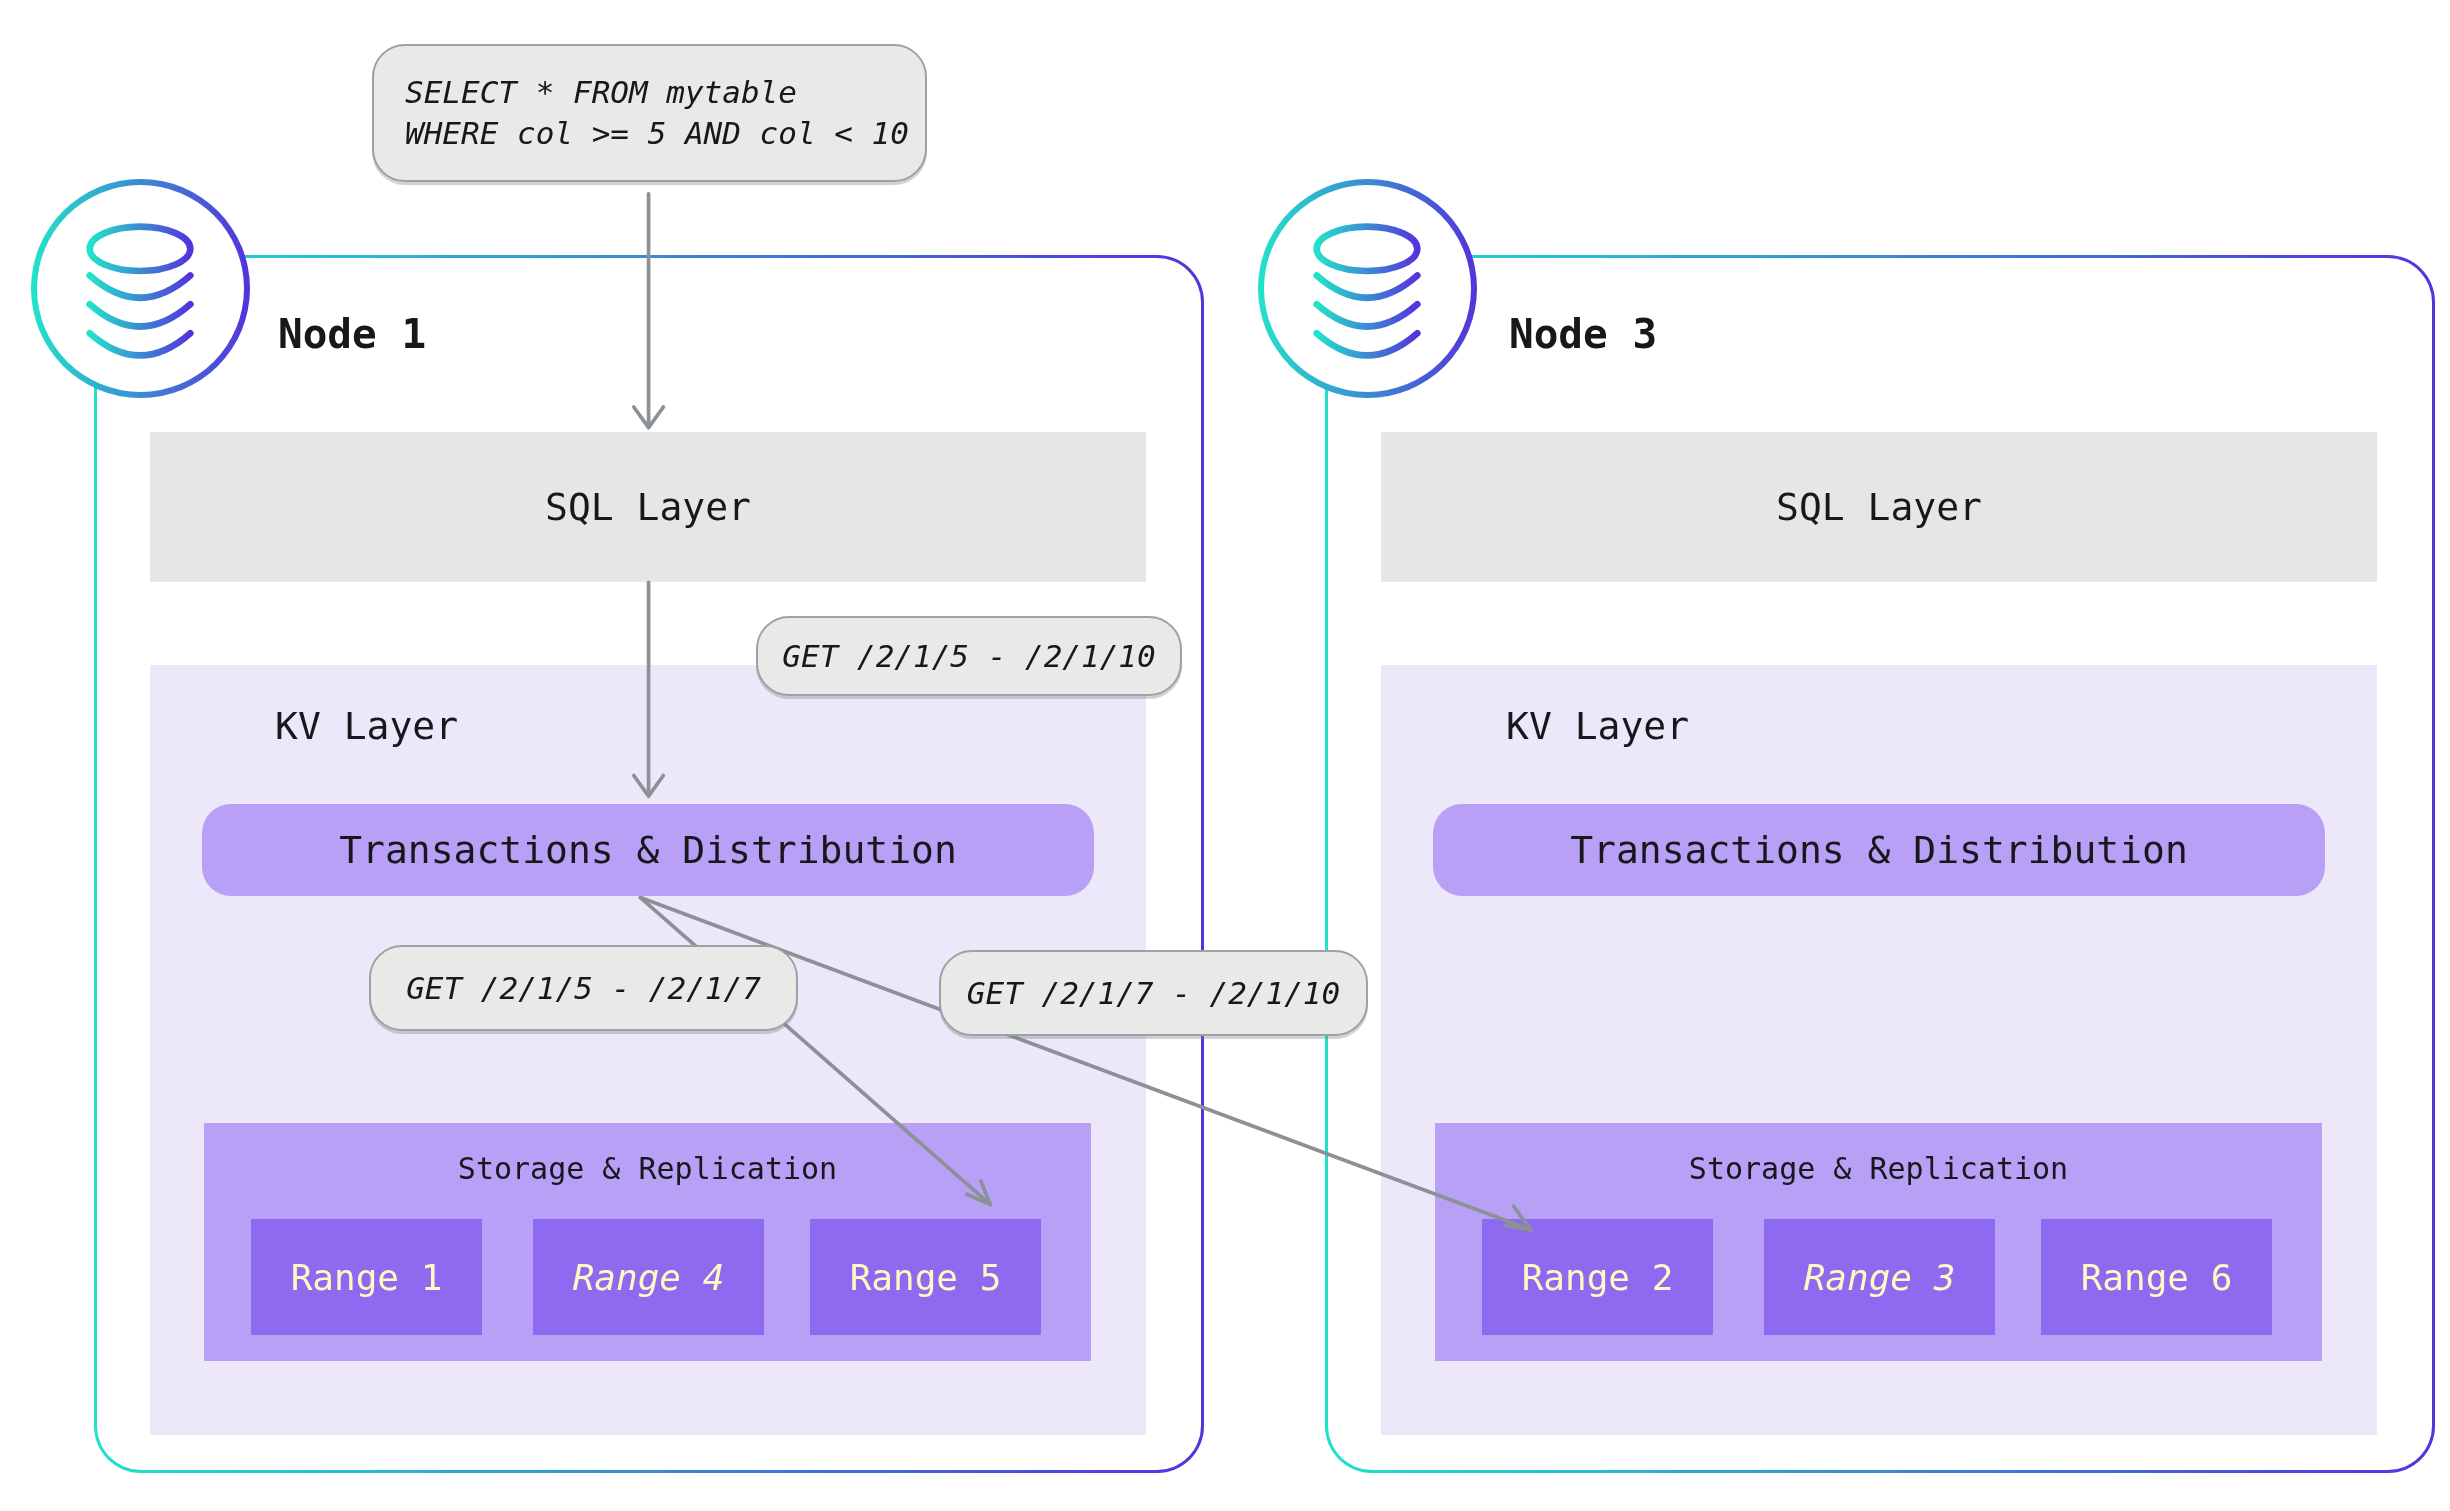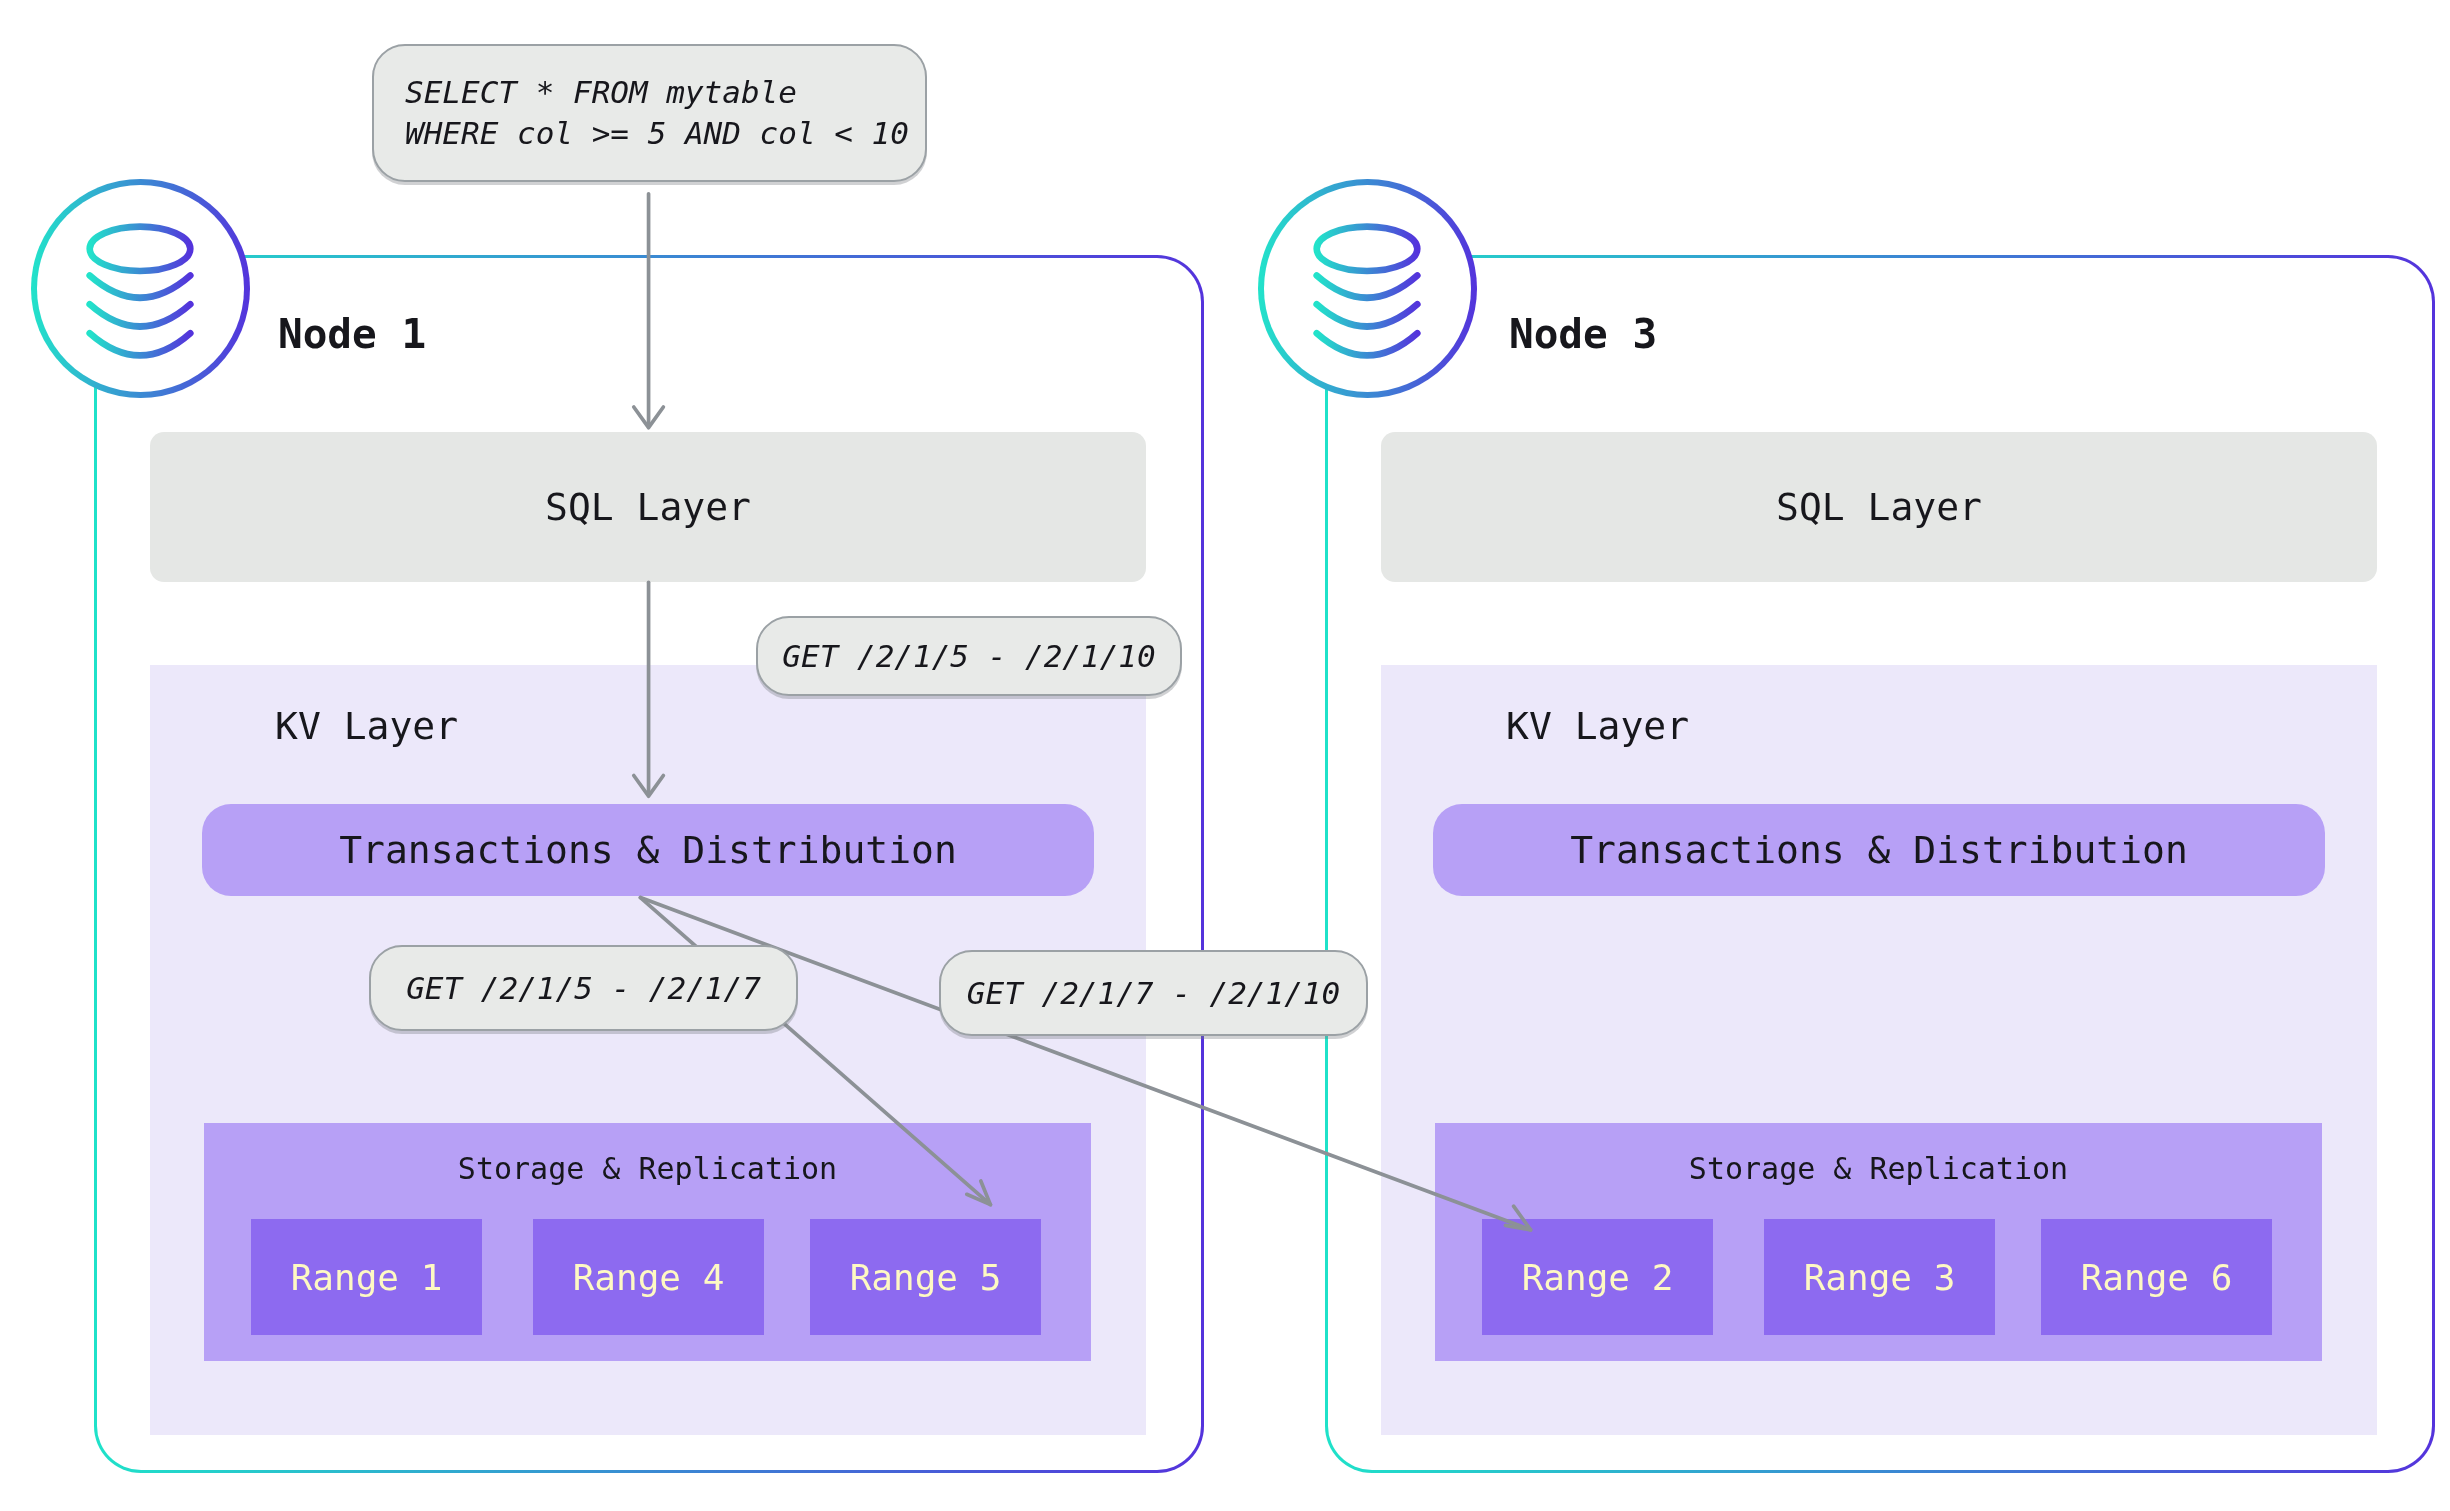--- a/index.html
+++ b/index.html
@@ -12,36 +12,36 @@
         background:linear-gradient(#ffffff,#ffffff) padding-box,
                    linear-gradient(to right,#1fe2c9,#5433dc) border-box;}
   .node.n1{left:94px;}
   .node.n2{left:1325px;}
 
   .node-label{position:absolute;left:181px;top:53px;font-size:41px;font-weight:bold;
               line-height:46px;white-space:nowrap;}
 
   .sql-layer{position:absolute;left:53px;top:174px;width:996px;height:150px;
              background:#e5e7e5;display:flex;align-items:center;justify-content:center;
-             font-size:38px;border-radius:14px;}
+             font-size:38px;}
   .kv-layer{position:absolute;left:53px;top:407px;width:996px;height:770px;
             background:#ece8fa;}
   .kv-label{position:absolute;left:178px;top:448px;font-size:38px;line-height:41px;
             white-space:nowrap;}
   .td-box{position:absolute;left:105px;top:546px;width:892px;height:92px;
           background:#b7a0f6;display:flex;align-items:center;justify-content:center;
           font-size:38px;border-radius:29px;}
   .storage-box{position:absolute;left:107px;top:865px;width:887px;height:238px;
                background:#b7a0f6;}
   .storage-title{position:absolute;left:0;top:28px;width:100%;text-align:center;
                  font-size:30px;}
   .range{position:absolute;top:96px;width:231px;height:116px;background:#8d6af0;
          display:flex;align-items:center;justify-content:center;
          font-size:36px;color:#fef9c3;}
-  .range.p1{left:47px;} .range.p2{left:329px;} .range.p3{left:606px;}
+  .range.p1{left:47px;} .range.p2{left:329px;font-style:italic;} .range.p3{left:606px;}
 
   
   .bubble{position:absolute;box-sizing:border-box;background:#e8eae8;
           border:2.2px solid #9ba1a5;border-radius:33px;z-index:4;
           display:flex;align-items:center;justify-content:center;
           font-style:italic;font-size:31px;box-shadow:0 3px 0 rgba(120,124,128,0.35);}
   .qbox{left:372px;top:44px;width:555px;height:138px;
         flex-direction:column;align-items:flex-start;justify-content:center;
         padding-left:31px;line-height:41px;}
   .get1{left:756px;top:616px;width:426px;height:80px;}

